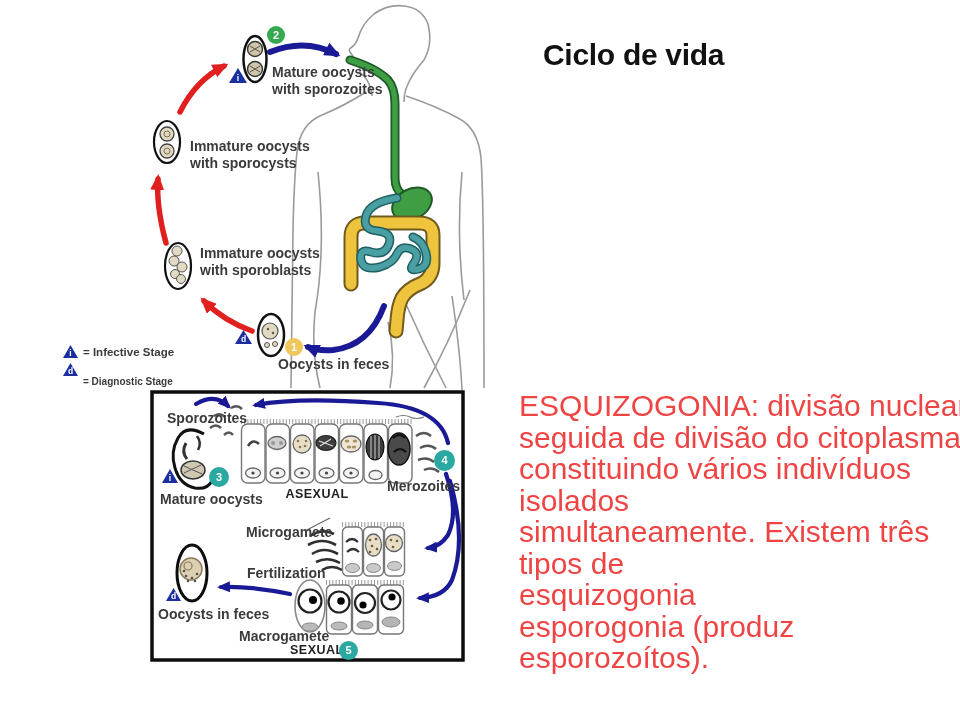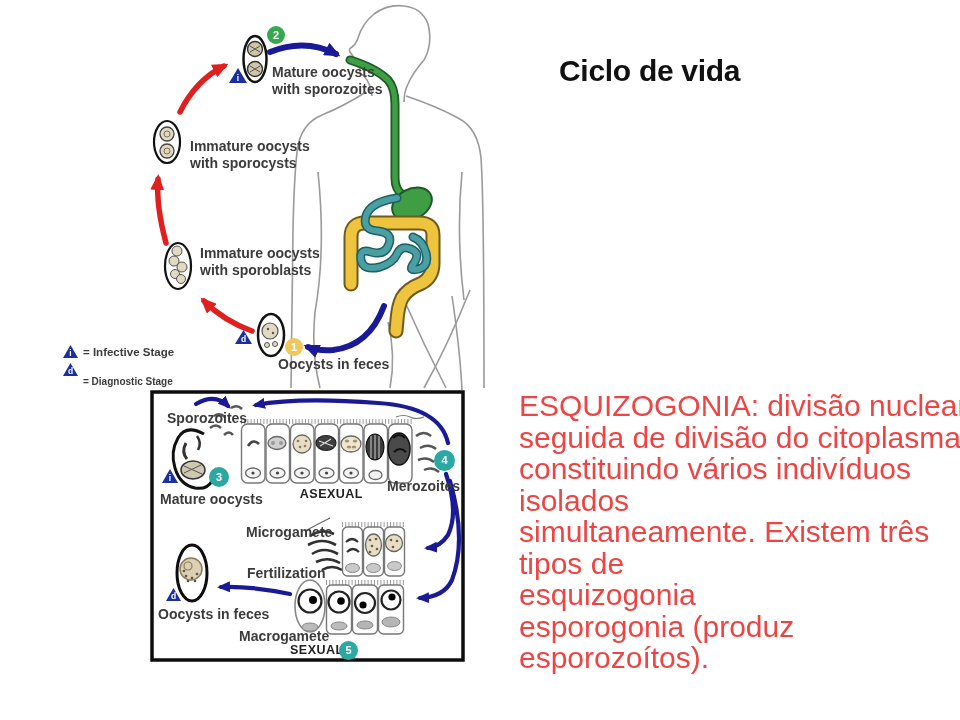--- a/index.html
+++ b/index.html
@@ -7,21 +7,21 @@
          font-family:"Liberation Sans",sans-serif;}
   svg{position:absolute;}
   .lbl{position:absolute;font-size:14px;font-weight:700;color:#3b3b3b;line-height:1.18;
        white-space:pre-line;}
   .big{font-size:12.5px;letter-spacing:.5px;color:#222;}
   .badge{position:absolute;border-radius:50%;color:#fff;font-weight:700;font-size:11px;
          display:flex;align-items:center;justify-content:center;line-height:1;}
   .tri{position:absolute;clip-path:polygon(50% 0,0 100%,100% 100%);background:#1c2f9e;
        color:#fff;font-weight:700;font-size:8.5px;display:flex;align-items:flex-end;
        justify-content:center;line-height:1;padding-bottom:1px;box-sizing:border-box;}
-  .page-title{position:absolute;left:543px;top:38px;margin:16px;font-size:30px;font-weight:700;
+  .page-title{position:absolute;left:543px;top:38px;margin:0;font-size:30px;font-weight:700;
               color:#111;letter-spacing:-.3px;}
   .body-text{position:absolute;left:519px;top:390px;width:465px;font-size:30px;
              line-height:31.5px;color:#ef4444;}
   .body-text .bl{white-space:pre-line;}
   .b{font-weight:700;}
 </style>
 </head>
 <body>
 
 <div class="slide">
@@ -265,21 +265,21 @@
   <div class="tri" style="left:229px;top:68px;width:18px;height:15px;">i</div>
   <div class="tri" style="left:235px;top:330px;width:17px;height:14px;">d</div>
 
   <div class="tri" style="left:63px;top:345px;width:15px;height:13px;">i</div>
   <div class="lbl" style="left:83px;top:346px;font-size:11.5px;text-align:center;">= Infective Stage</div>
   <div class="tri" style="left:63px;top:363px;width:15px;height:13px;">d</div>
   <div class="lbl" style="left:83px;top:376px;font-size:10px;">= Diagnostic Stage</div>
 
   <div class="lbl" style="left:167px;top:410px;">Sporozoites</div>
   <div class="lbl" style="left:160px;top:491px;">Mature oocysts</div>
-  <div class="lbl big" style="left:283px;top:487px;width:80px;text-align:right;">ASEXUAL</div>
+  <div class="lbl big" style="left:277px;top:487px;width:80px;text-align:center;">ASEXUAL</div>
   <div class="lbl" style="left:387px;top:478px;">Merozoites</div>
   <div class="lbl" style="left:246px;top:524px;">Microgamete</div>
   <div class="lbl" style="left:247px;top:565px;">Fertilization</div>
   <div class="lbl" style="left:158px;top:606px;">Oocysts in feces</div>
   <div class="lbl" style="left:239px;top:628px;">Macrogamete</div>
   <div class="lbl big" style="left:290px;top:643px;">SEXUAL</div>
 
   <div class="badge" style="left:209px;top:467px;width:20px;height:20px;background:#2ba8a2;">3</div>
   <div class="badge" style="left:434px;top:450px;width:21px;height:21px;background:#2ba8a2;">4</div>
   <div class="badge" style="left:339px;top:641px;width:19px;height:19px;background:#2ba8a2;">5</div>

